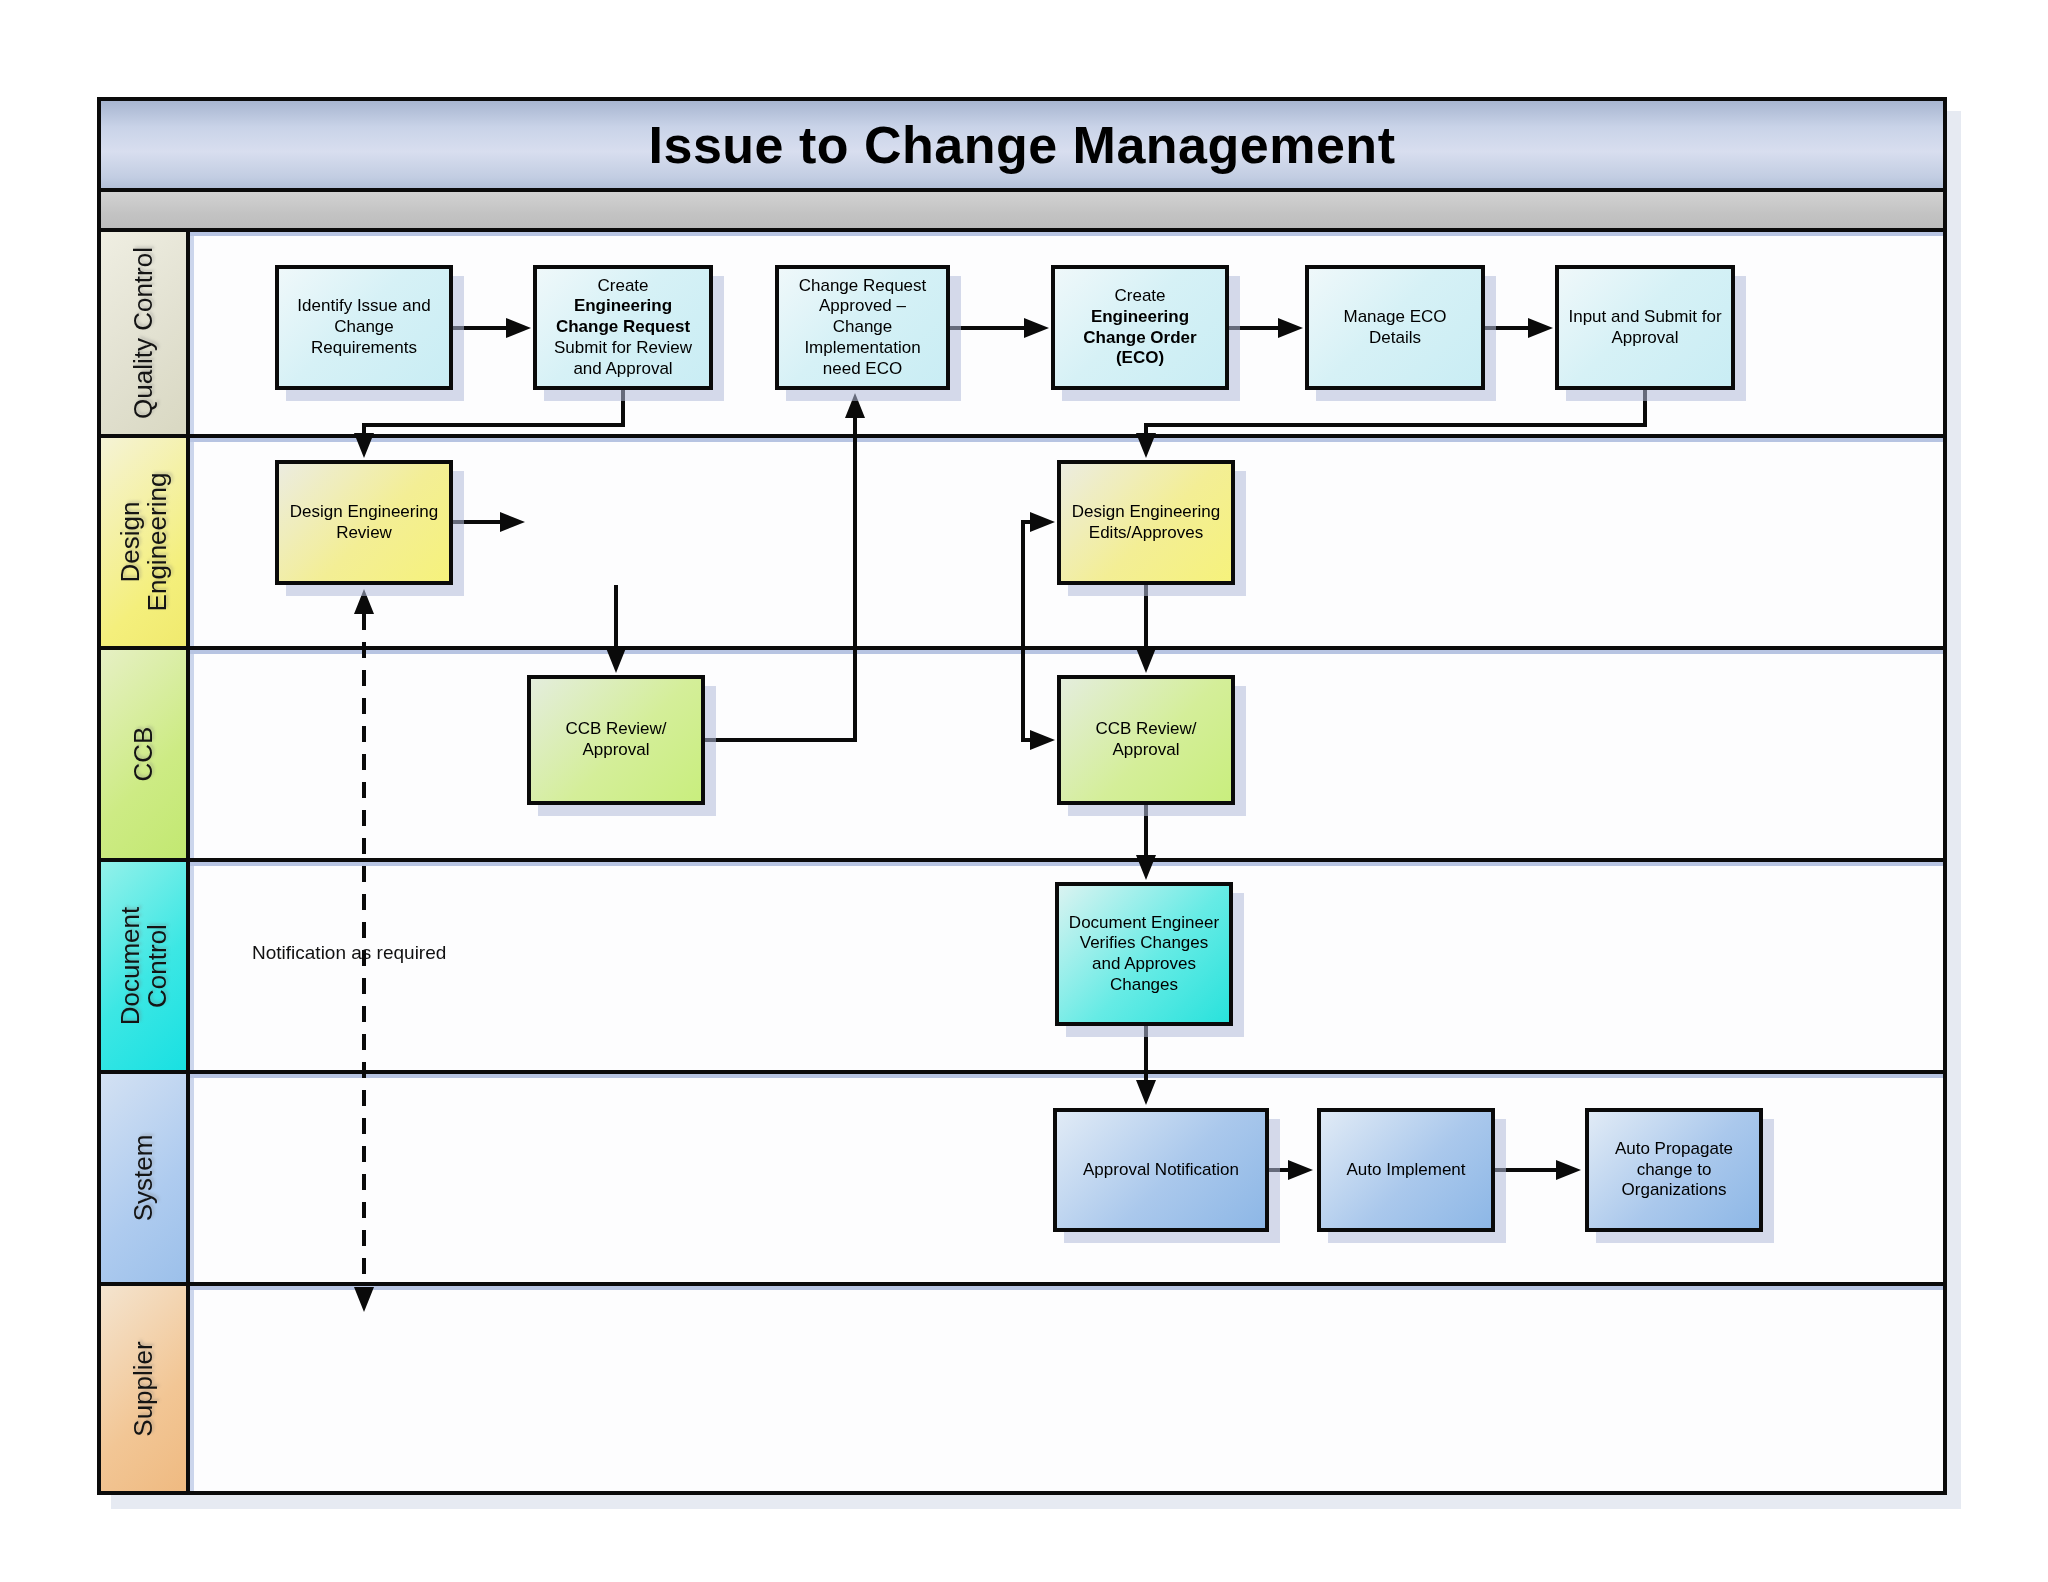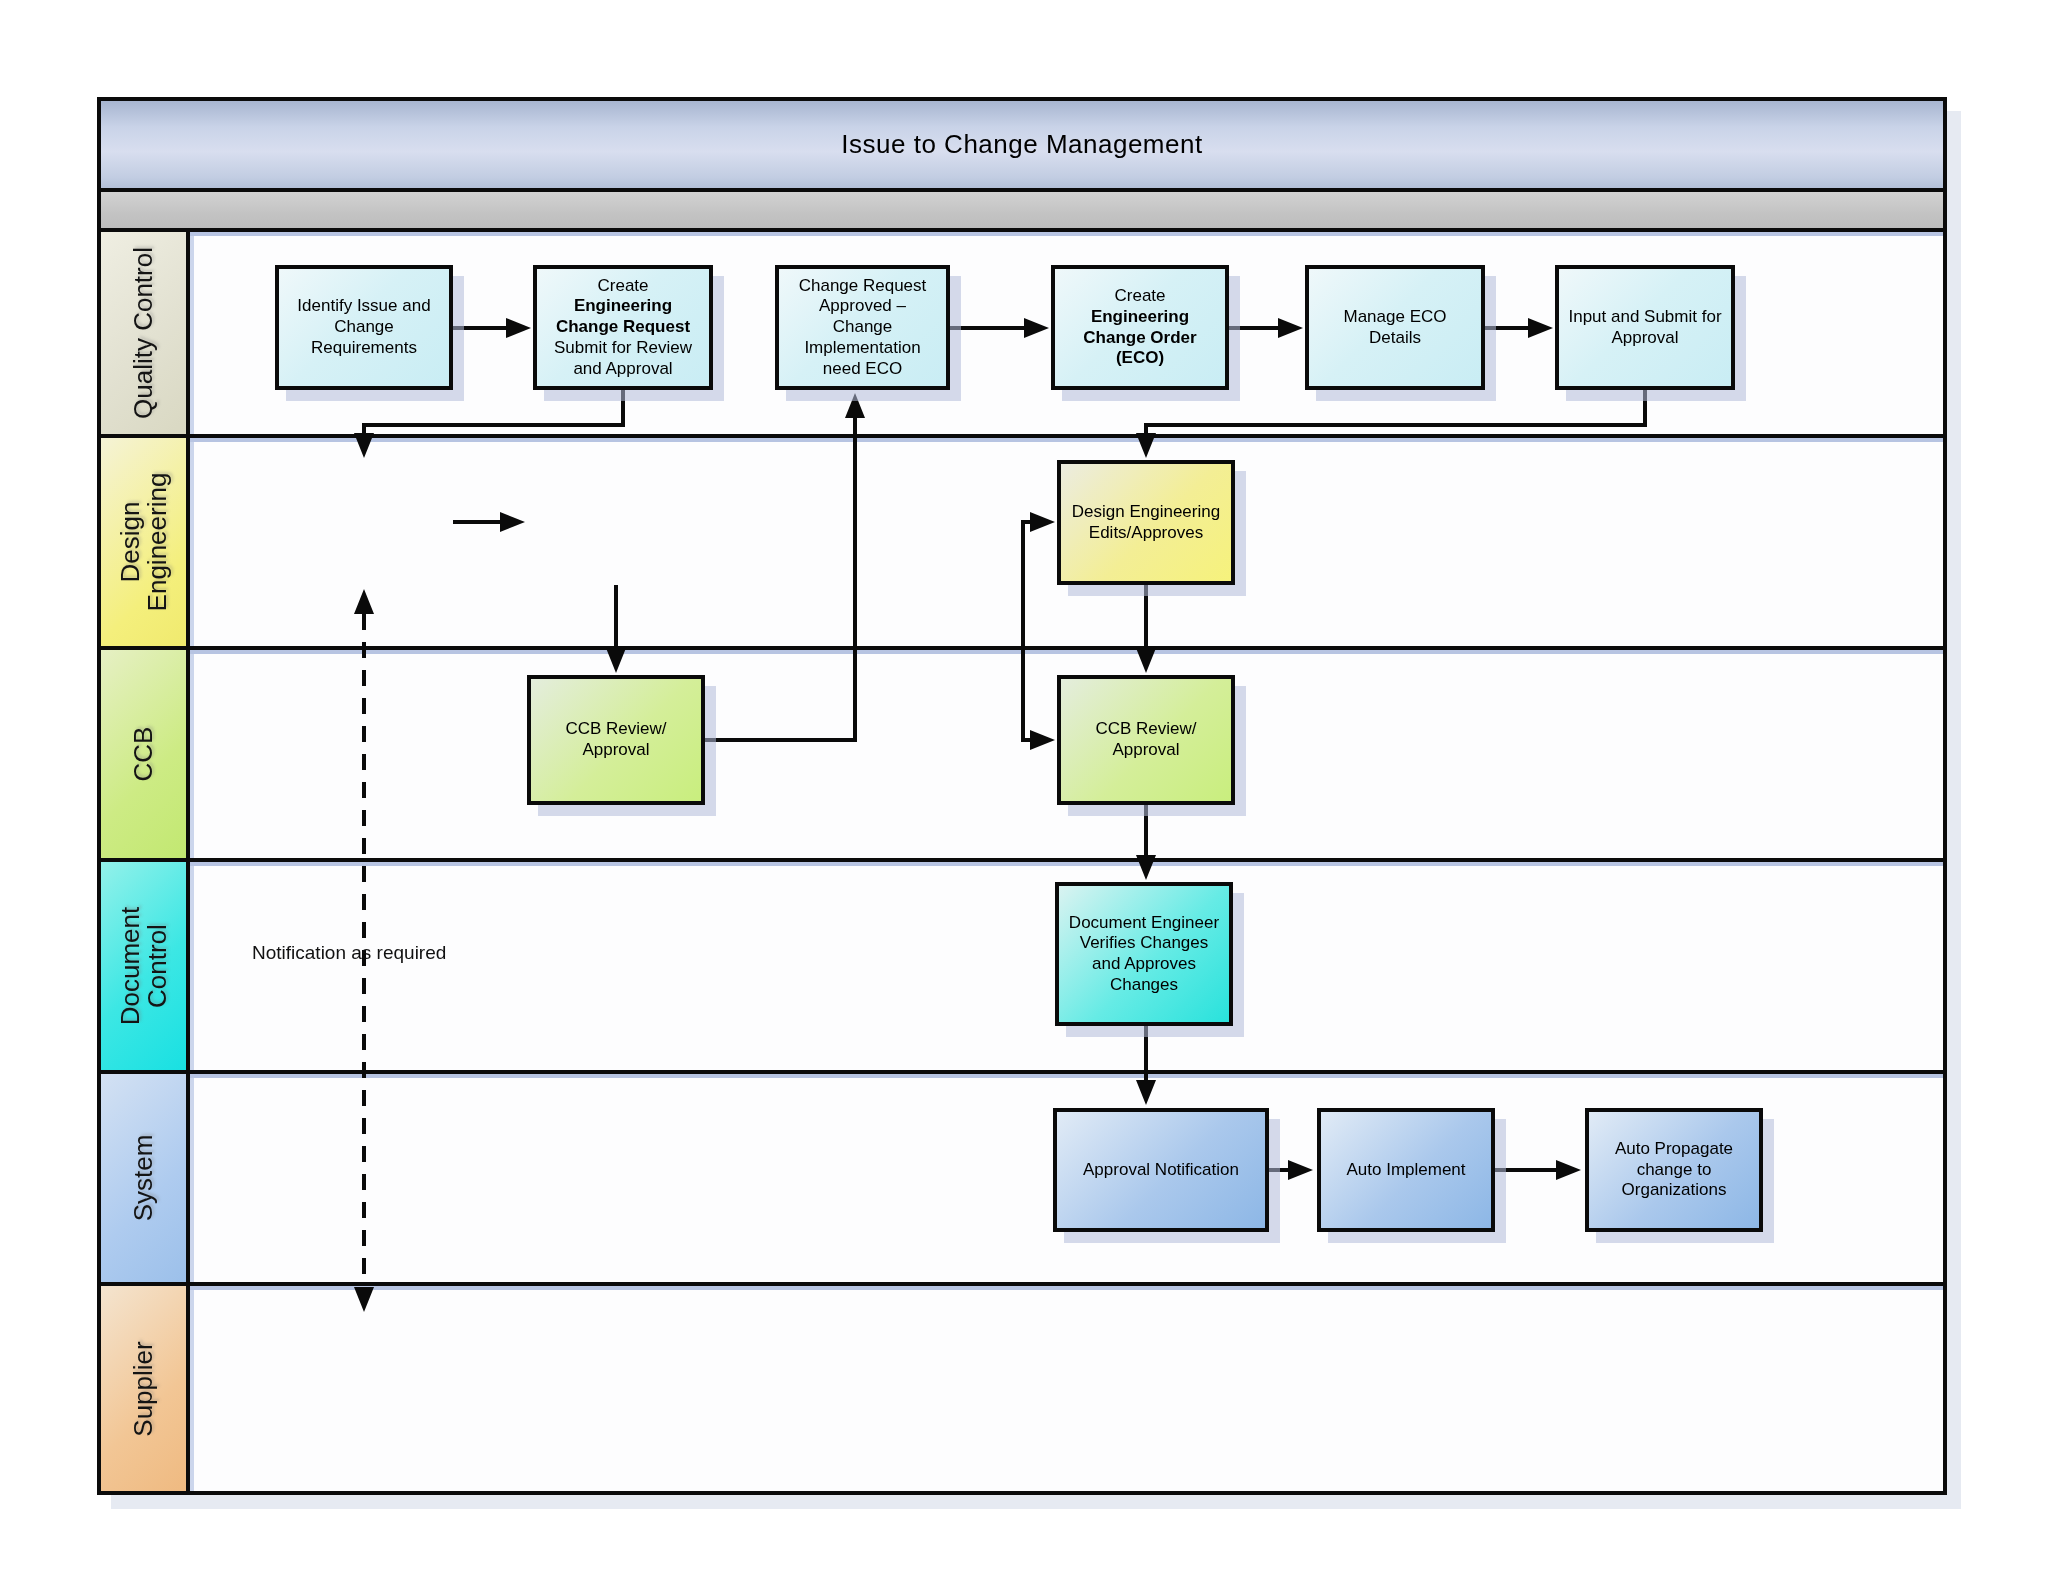--- a/index.html
+++ b/index.html
@@ -11,21 +11,21 @@
     position:absolute;left:97px;top:97px;width:1842px;height:1390px;
     border:4px solid #0b0b0b;background:#ffffff;
     box-shadow:14px 14px 0 rgba(210,216,232,0.55);
     display:flex;flex-direction:column;
   }
   .title-bar{
     height:87px;flex:0 0 87px;
     background:linear-gradient(180deg,#a7b5d0 0%,#c9d3e8 30%,#d8deef 58%,#c2cde2 88%,#b3c0d8 100%);
     display:flex;align-items:center;justify-content:center;
   }
-  .title-text{font-size:26px;font-weight:normal;letter-spacing:0.5px;}
+  .title-text{font-size:52px;font-weight:bold;letter-spacing:0.5px;}
   .gray-band{
     height:36px;flex:0 0 36px;border-top:4px solid #0b0b0b;border-bottom:4px solid #0b0b0b;
     background:linear-gradient(180deg,#d2d2d2 0%,#c3c3c3 60%,#bdbdbd 100%);
   }
 
   
   .lane{display:flex;flex-direction:row;}
   .lane + .lane{border-top:4px solid #0b0b0b;}
   .lane-label{
     width:85px;flex:0 0 85px;border-right:4px solid #0b0b0b;
@@ -220,20 +220,23 @@
   </div>
 
   <div class="node n-qc" style="left:1305px;top:265px;width:180px;height:125px">
     <span>Manage ECO Details</span>
   </div>
 
   <div class="node n-qc" style="left:1555px;top:265px;width:180px;height:125px">
     <span>Input and Submit for Approval</span>
   </div>
 
+  <div class="node n-de" style="left:275px;top:460px;width:178px;height:125px">
+    <span>Design Engineering Review</span>
+  </div>
 
 
   <div class="node n-de" style="left:1057px;top:460px;width:178px;height:125px">
     <span>Design Engineering Edits/Approves</span>
   </div>
 
   <div class="node n-ccb" style="left:527px;top:675px;width:178px;height:130px">
     <span>CCB Review/ Approval</span>
   </div>
 

